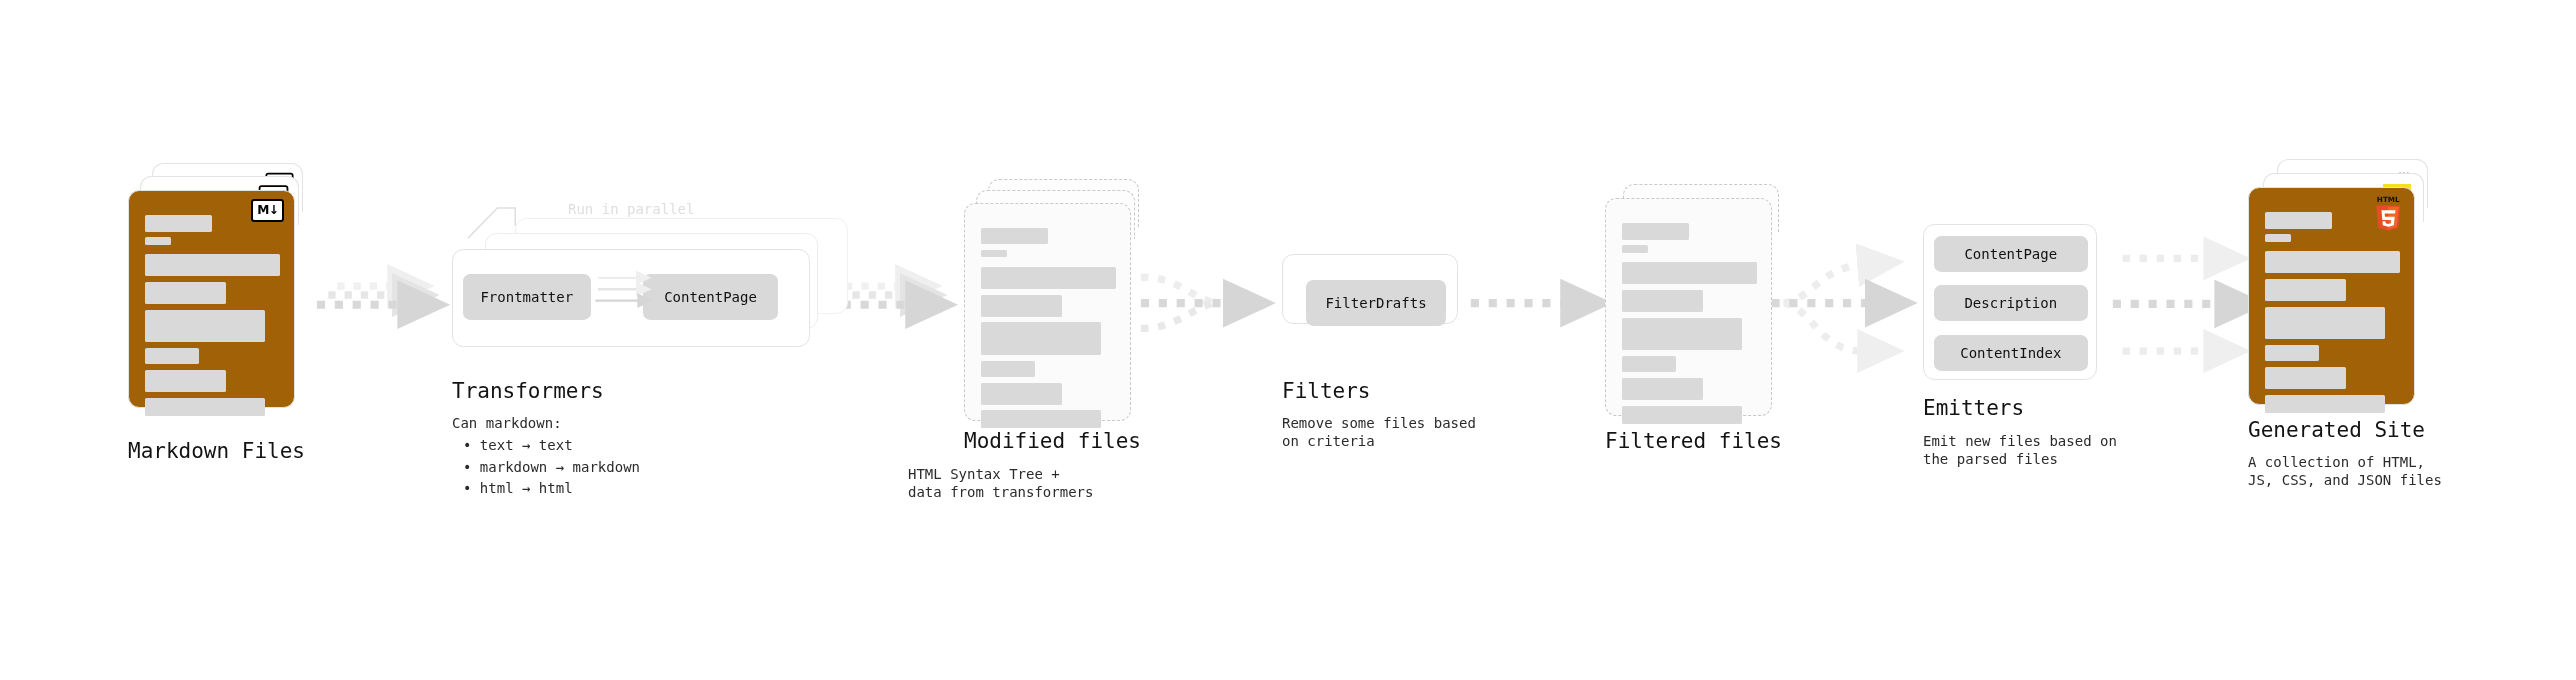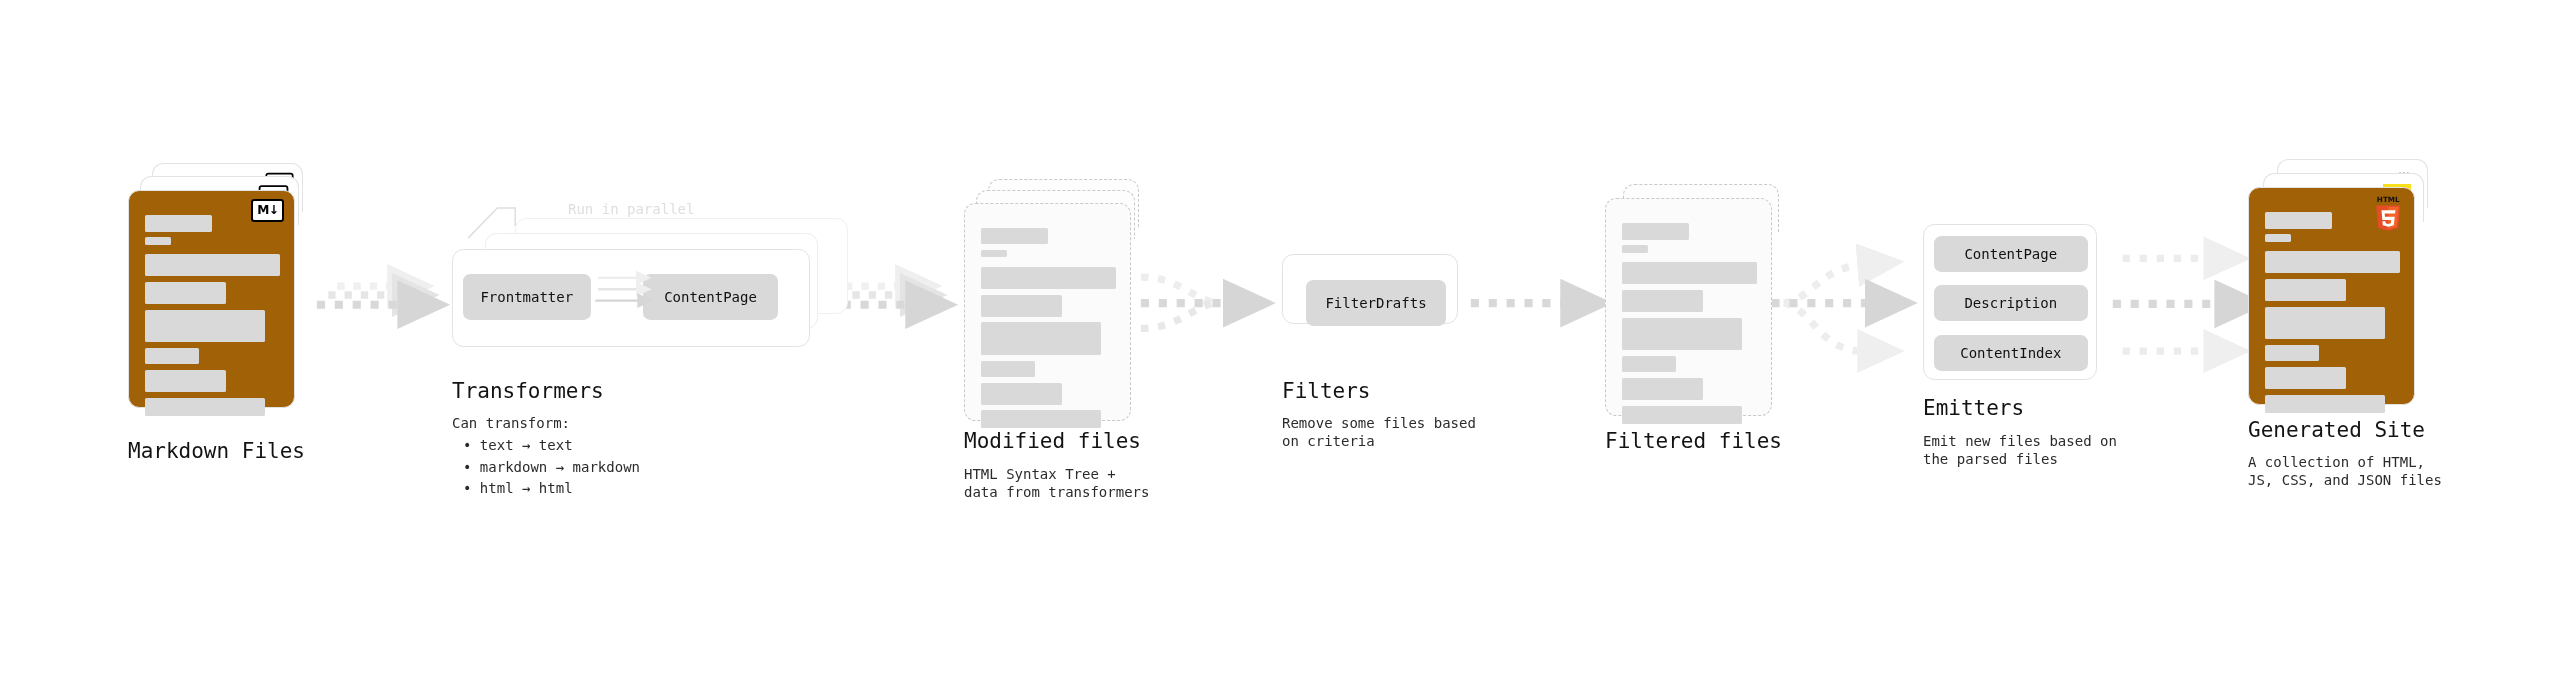--- a/index.html
+++ b/index.html
@@ -224,21 +224,21 @@
       <div class="pill" style="left:190px;top:24.4px;width:135px;height:46px;">ContentPage</div>
       <svg class="abs" style="left:0;top:0;width:358px;height:98px;" width="358" height="98" viewBox="0 0 440 120">
         <path d="M178,34 L226,34" stroke="#ededed" stroke-width="3" fill="none" marker-end="url(#headLite)"></path>
         <path d="M178,48 L226,48" stroke="#e5e5e5" stroke-width="3" fill="none" marker-end="url(#headLite)"></path>
         <path d="M175,62 L228,62" stroke="#d5d5d5" stroke-width="3" fill="none" marker-end="url(#headDark)"></path>
       </svg>
     </div>
   </div>
   <div class="parallel-label" style="left:527px;top:201px;margin-left:41px;">Run in parallel</div>
   <div class="title" style="left:452px;top:379px;">Transformers</div>
-  <div class="sub" style="left:452px;top:414px;">Can transform:</div>
+  <div class="sub" style="left:452px;top:414px;">Can markdown:</div>
   <div class="sub list" style="left:463px;top:436px;">• text → text</div>
   <div class="sub list" style="left:463px;top:458px;">• markdown → markdown</div>
   <div class="sub list" style="left:463px;top:479px;">• html → html</div>
 
   <div class="abs" style="left:964px;top:179px;">
     <div class="doc ghost dashed" style="left:24.4px;top:0px;width:151px;"></div>
     <div class="doc ghost dashed" style="left:12.2px;top:11.4px;width:159px;"></div>
     <div class="doc dashed" style="left:0px;top:23.6px;">
       <div class="doclines">
           <div class="ln" style="width: 67px; height: 16.3px;"></div>
@@ -246,21 +246,21 @@
           <div class="ln" style="width: 135px; height: 22px;"></div>
           <div class="ln" style="width: 81px; height: 22px;"></div>
           <div class="ln" style="width: 120px; height: 32.5px;"></div>
           <div class="ln" style="width: 54px; height: 16.3px;"></div>
           <div class="ln" style="width: 81px; height: 22px;"></div>
           <div class="ln" style="width: 120px; height: 18px;"></div>
         </div>
     </div>
   </div>
   <div class="title" style="left:964px;top:429px;">Modified files</div>
-  <div class="sub" style="left:964px;top:465px;">HTML Syntax Tree +
+  <div class="sub" style="left:908px;top:465px;">HTML Syntax Tree +
 data from transformers</div>
 
   <div class="abs" style="left:1282px;top:254px;">
     <div class="panel" style="left:0px;top:0px;width:176px;height:70px;">
       <div class="pill" style="left:23px;top:25px;width:140px;height:46px;">FilterDrafts</div>
     </div>
   </div>
   <div class="title" style="left:1282px;top:379px;text-align:right;">Filters</div>
   <div class="sub" style="left:1282px;top:414px;">Remove some files based
 on criteria</div>

